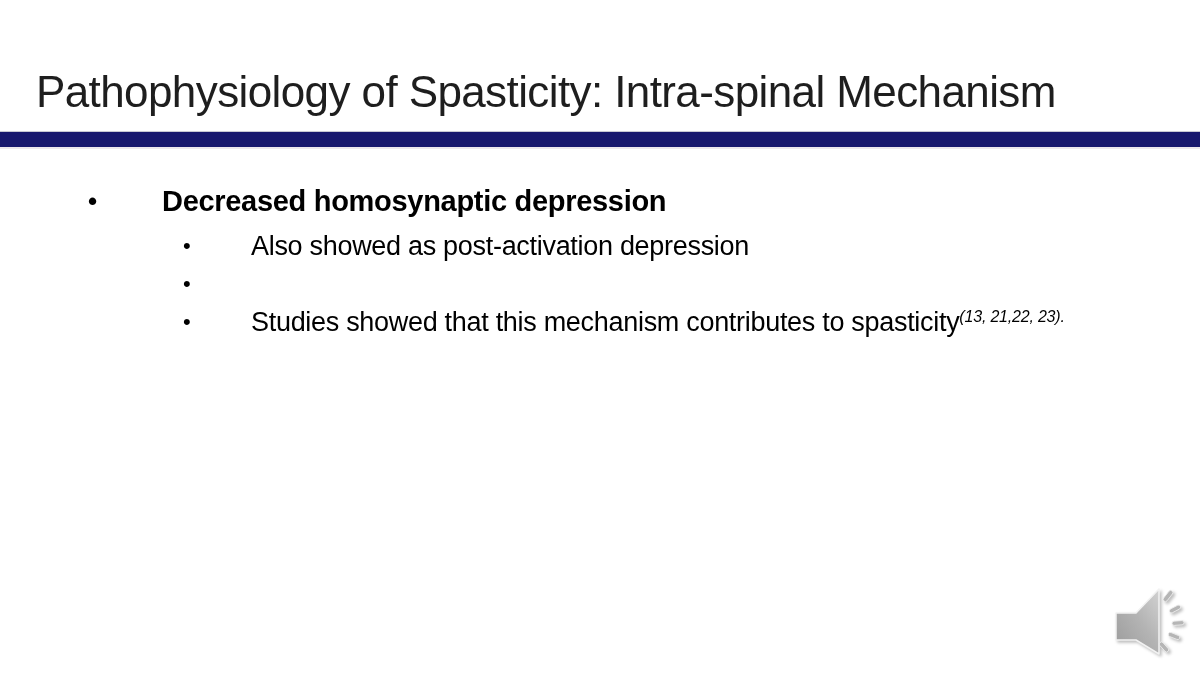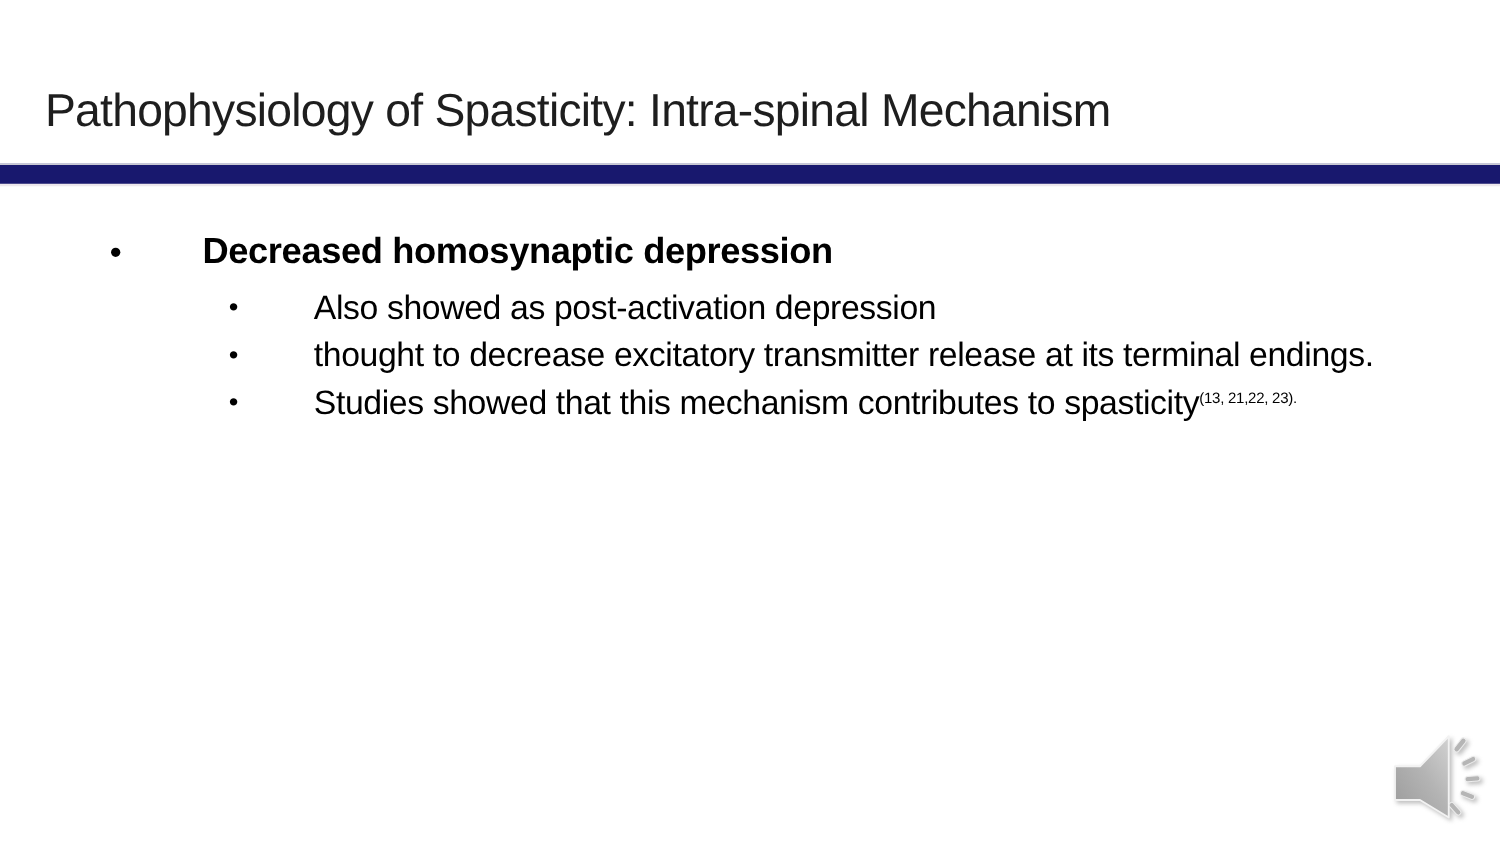--- a/index.html
+++ b/index.html
@@ -13,21 +13,21 @@
     height: 675px;
     background: #ffffff;
     overflow: hidden;
     font-family: "Liberation Sans", sans-serif;
     color: #000000;
   }
   .slide-title {
     position: absolute;
     left: 36px;
     top: 70px;
-    font-size: 37px;
+    font-size: 44px;
     line-height: 1;
     font-weight: 400;
     letter-spacing: -0.6px;
     color: #1e1e1e;
     white-space: nowrap;
   }
   .title-divider {
     position: absolute;
     left: 0;
     top: 131px;
@@ -71,24 +71,25 @@
   }
   .level-2 .bullet-marker {
     width: 20px;
     font-size: 22px;
   }
   .bullet-text {
     flex: 1 1 auto;
     margin-left: 48px;
   }
   .citation-sup {
-    font-size: 12px;
+    font-size: 16px;
     line-height: 0;
     vertical-align: 9px;
     letter-spacing: -0.2px;
+    font-style: italic;
   }
   .audio-icon {
     position: absolute;
     left: 1110px;
     top: 582px;
     width: 84px;
     height: 80px;
     cursor: pointer;
   }
   .audio-icon svg {
@@ -112,21 +113,20 @@
     </div>
 
     <div class="bullet-item level-2">
       <span class="bullet-marker">•</span>
       <span class="bullet-text">Also showed as post-activation depression</span>
     </div>
 
     <div class="bullet-item level-2">
       <span class="bullet-marker">•</span>
       <span class="bullet-text">
-        <div>thought to decrease excitatory transmitter release at its terminal endings.</div>
       </span>
     </div>
 
     <div class="bullet-item level-2">
       <span class="bullet-marker">•</span>
       <span class="bullet-text"><span>Studies showed that this mechanism contributes to spasticity</span><sup class="citation-sup">(13, 21,22, 23).</sup></span>
     </div>
 
   </div>
 

